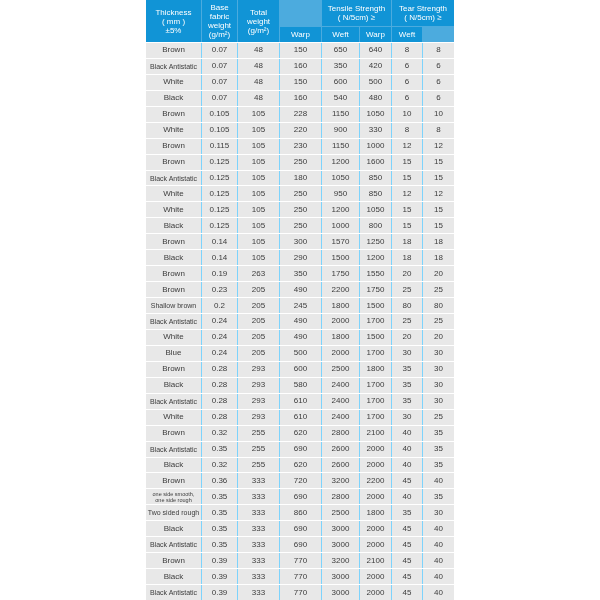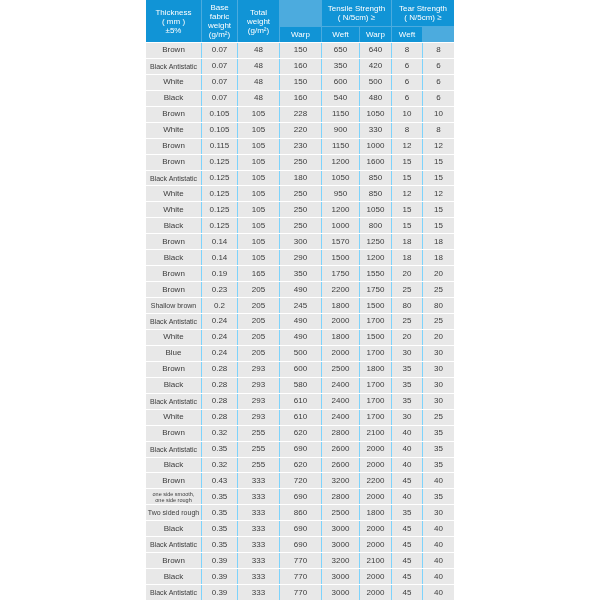--- a/index.html
+++ b/index.html
@@ -235,21 +235,21 @@
         <div class="td">105</div>
         <div class="td">290</div>
         <div class="td">1500</div>
         <div class="td">1200</div>
         <div class="td">18</div>
         <div class="td">18</div>
       </div>
       <div class="tr">
         <div class="td">Brown</div>
         <div class="td">0.19</div>
-        <div class="td">165</div>
+        <div class="td">263</div>
         <div class="td">350</div>
         <div class="td">1750</div>
         <div class="td">1550</div>
         <div class="td">20</div>
         <div class="td">20</div>
       </div>
       <div class="tr">
         <div class="td">Brown</div>
         <div class="td">0.23</div>
         <div class="td">205</div>
@@ -364,21 +364,21 @@
         <div class="td">0.32</div>
         <div class="td">255</div>
         <div class="td">620</div>
         <div class="td">2600</div>
         <div class="td">2000</div>
         <div class="td">40</div>
         <div class="td">35</div>
       </div>
       <div class="tr">
         <div class="td">Brown</div>
-        <div class="td">0.43</div>
+        <div class="td">0.36</div>
         <div class="td">333</div>
         <div class="td">720</div>
         <div class="td">3200</div>
         <div class="td">2200</div>
         <div class="td">45</div>
         <div class="td">40</div>
       </div>
       <div class="tr">
         <div class="td sz-xs">one side smooth,
 one side rough</div>

